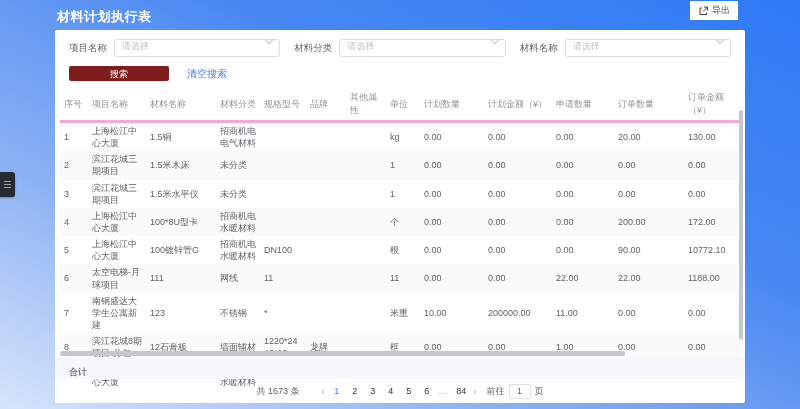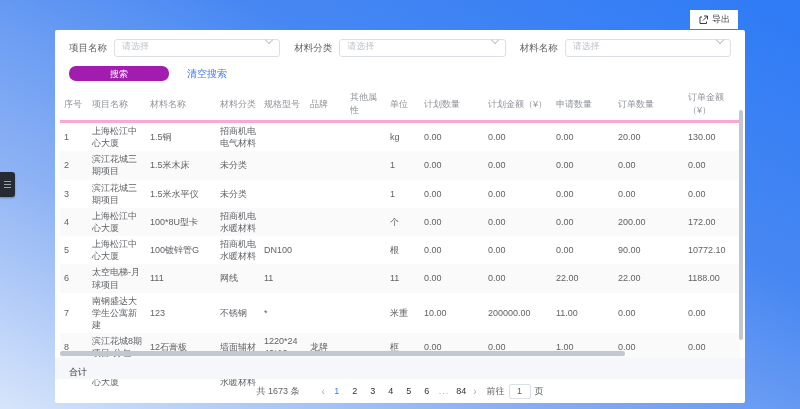--- a/index.html
+++ b/index.html
@@ -1,39 +1,39 @@
 <!DOCTYPE html>
 <html><head>
 <meta charset="utf-8">
 <style>
   html,body{margin:0;padding:0;}
   body{width:800px;height:409px;overflow:hidden;font-family:"Liberation Sans","DejaVu Sans",sans-serif;}
   .stage{position:relative;width:800px;height:409px;overflow:hidden;
     background:linear-gradient(to bottom left,#2e7bf6 0%,#4787f2 35%,#8db2f4 70%,#d7e5fb 100%);}
   
   .title{position:absolute;left:57px;top:8px;font-size:13px;font-weight:bold;color:#ffffff;letter-spacing:.5px;}
-  .export-btn{position:absolute;right:62px;top:10px;height:19px;display:flex;align-items:center;gap:4px;
+  .export-btn{position:absolute;right:62px;top:1px;height:19px;display:flex;align-items:center;gap:4px;
     background:#ffffff;border:none;border-radius:0;padding:0 8px;font-size:9px;color:#3a3f45;cursor:pointer;}
   
   .drawer{position:absolute;left:0;top:172px;width:15px;height:25px;background:#262a33;border-radius:0 3px 3px 0;
     display:flex;flex-direction:column;justify-content:center;align-items:center;gap:2px;cursor:pointer;box-shadow:0 1px 2px rgba(0,0,0,.3);}
   .drawer .bar{width:7px;height:1px;background:#9aa0ab;}
   
   .card{position:absolute;left:55px;top:30px;width:690px;height:373px;background:#ffffff;border-radius:2px;}
   
   .filters{display:flex;align-items:center;padding:9px 14px 0 14px;gap:14px;}
   .fgroup{display:flex;align-items:center;flex:1;gap:7px;}
   .flabel{font-size:9.5px;color:#606266;white-space:nowrap;}
   .fselect{flex:1;height:16px;border:1px solid #dcdfe6;border-radius:3px;display:flex;align-items:flex-start;
     justify-content:space-between;padding:0 7px;background:#fff;cursor:pointer;}
   .placeholder{font-size:9px;color:#bfc4cc;}
   .chev{width:5px;height:5px;border-right:1px solid #c0c4cc;border-bottom:1px solid #c0c4cc;transform:rotate(45deg);margin-top:-3px;}
   
   .actions{display:flex;align-items:center;padding:9px 14px 0 14px;gap:18px;}
-  .search-btn{width:100px;height:15px;background:#a21caf;color:#fff;border:none;border-radius:7px;font-size:9px;line-height:15px;cursor:pointer;}
+  .search-btn{width:100px;height:15px;background:#7f1d1d;color:#fff;border:none;border-radius:2px;font-size:9px;line-height:15px;cursor:pointer;}
   .clear-link{font-size:10px;color:#3e7bfa;cursor:pointer;text-decoration:none;}
   
   .table-wrap{margin:7px 0 0 5px;width:680px;}
   table{border-collapse:collapse;table-layout:fixed;width:680px;}
   th{color:#909399;font-weight:normal;font-size:9px;text-align:left;padding:3px 4px;height:12px;vertical-align:middle;word-break:break-all;}
   td{color:#606266;font-size:9px;padding:2px 4px;height:22px;vertical-align:middle;word-break:break-all;line-height:1.35;}
   thead tr{border-bottom:3px solid #f9a8d4;}
   tbody tr:nth-child(even){background:#fafafa;}
   
   .hscroll{position:absolute;left:5px;top:321px;width:565px;height:5px;background:#c3c7ce;border-radius:3px;cursor:pointer;}
@@ -52,20 +52,21 @@
   .page-ellipsis{color:#a8abb2;letter-spacing:1px;}
   .arrow{color:#a8abb2;cursor:pointer;font-size:10px;}
   .goto-wrap{display:flex;align-items:center;gap:4px;margin-left:4px;}
   .goto-input{width:20px;height:13px;border:1px solid #dcdfe6;border-radius:2px;text-align:center;font-size:9px;color:#606266;padding:0;}
 </style>
 </head>
 <body>
 
 <div class="stage">
 
+  <div class="title">材料计划执行表</div>
 
   <button class="export-btn">
     <svg width="10" height="10" viewBox="0 0 10 10">
       <path d="M4 2 H2 V8.5 H8.5 V6.5" fill="none" stroke="#3a3f45" stroke-width="1"></path>
       <path d="M6 1 H9.5 V4.5 M9.5 1 L5 5.5" fill="none" stroke="#3a3f45" stroke-width="1"></path>
     </svg>
     <span>导出</span>
   </button>
 
   <div class="drawer">

